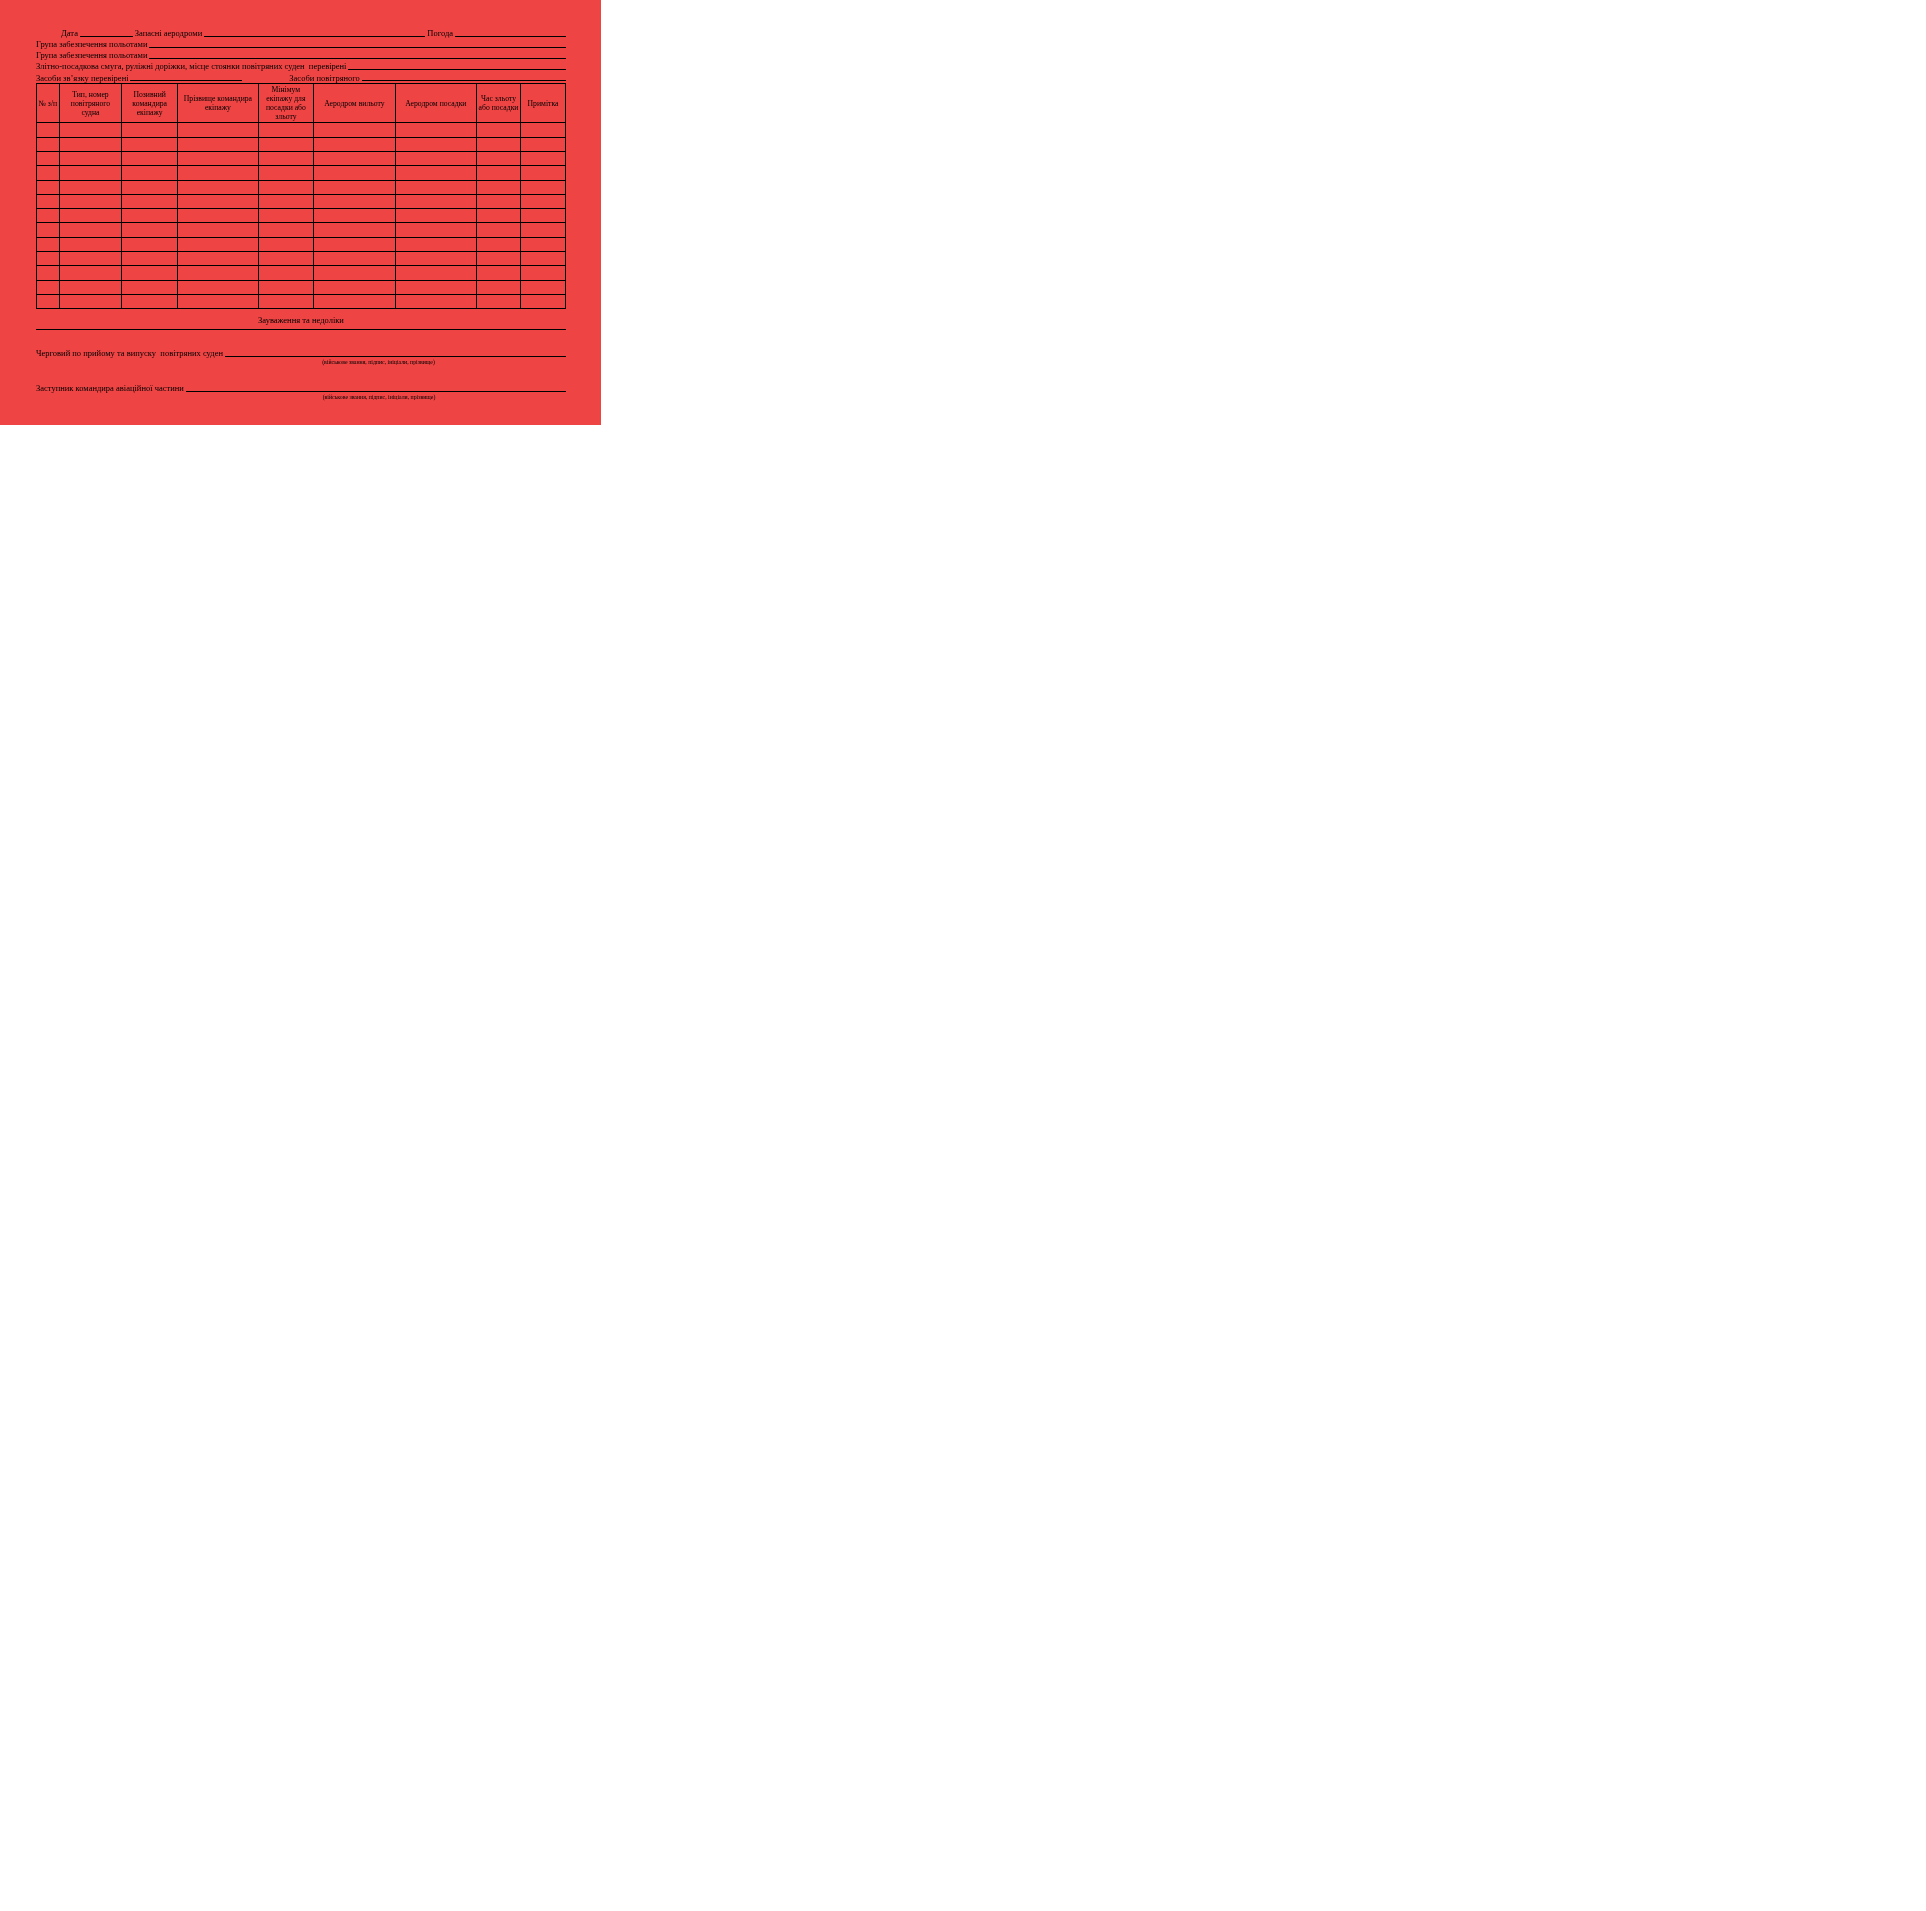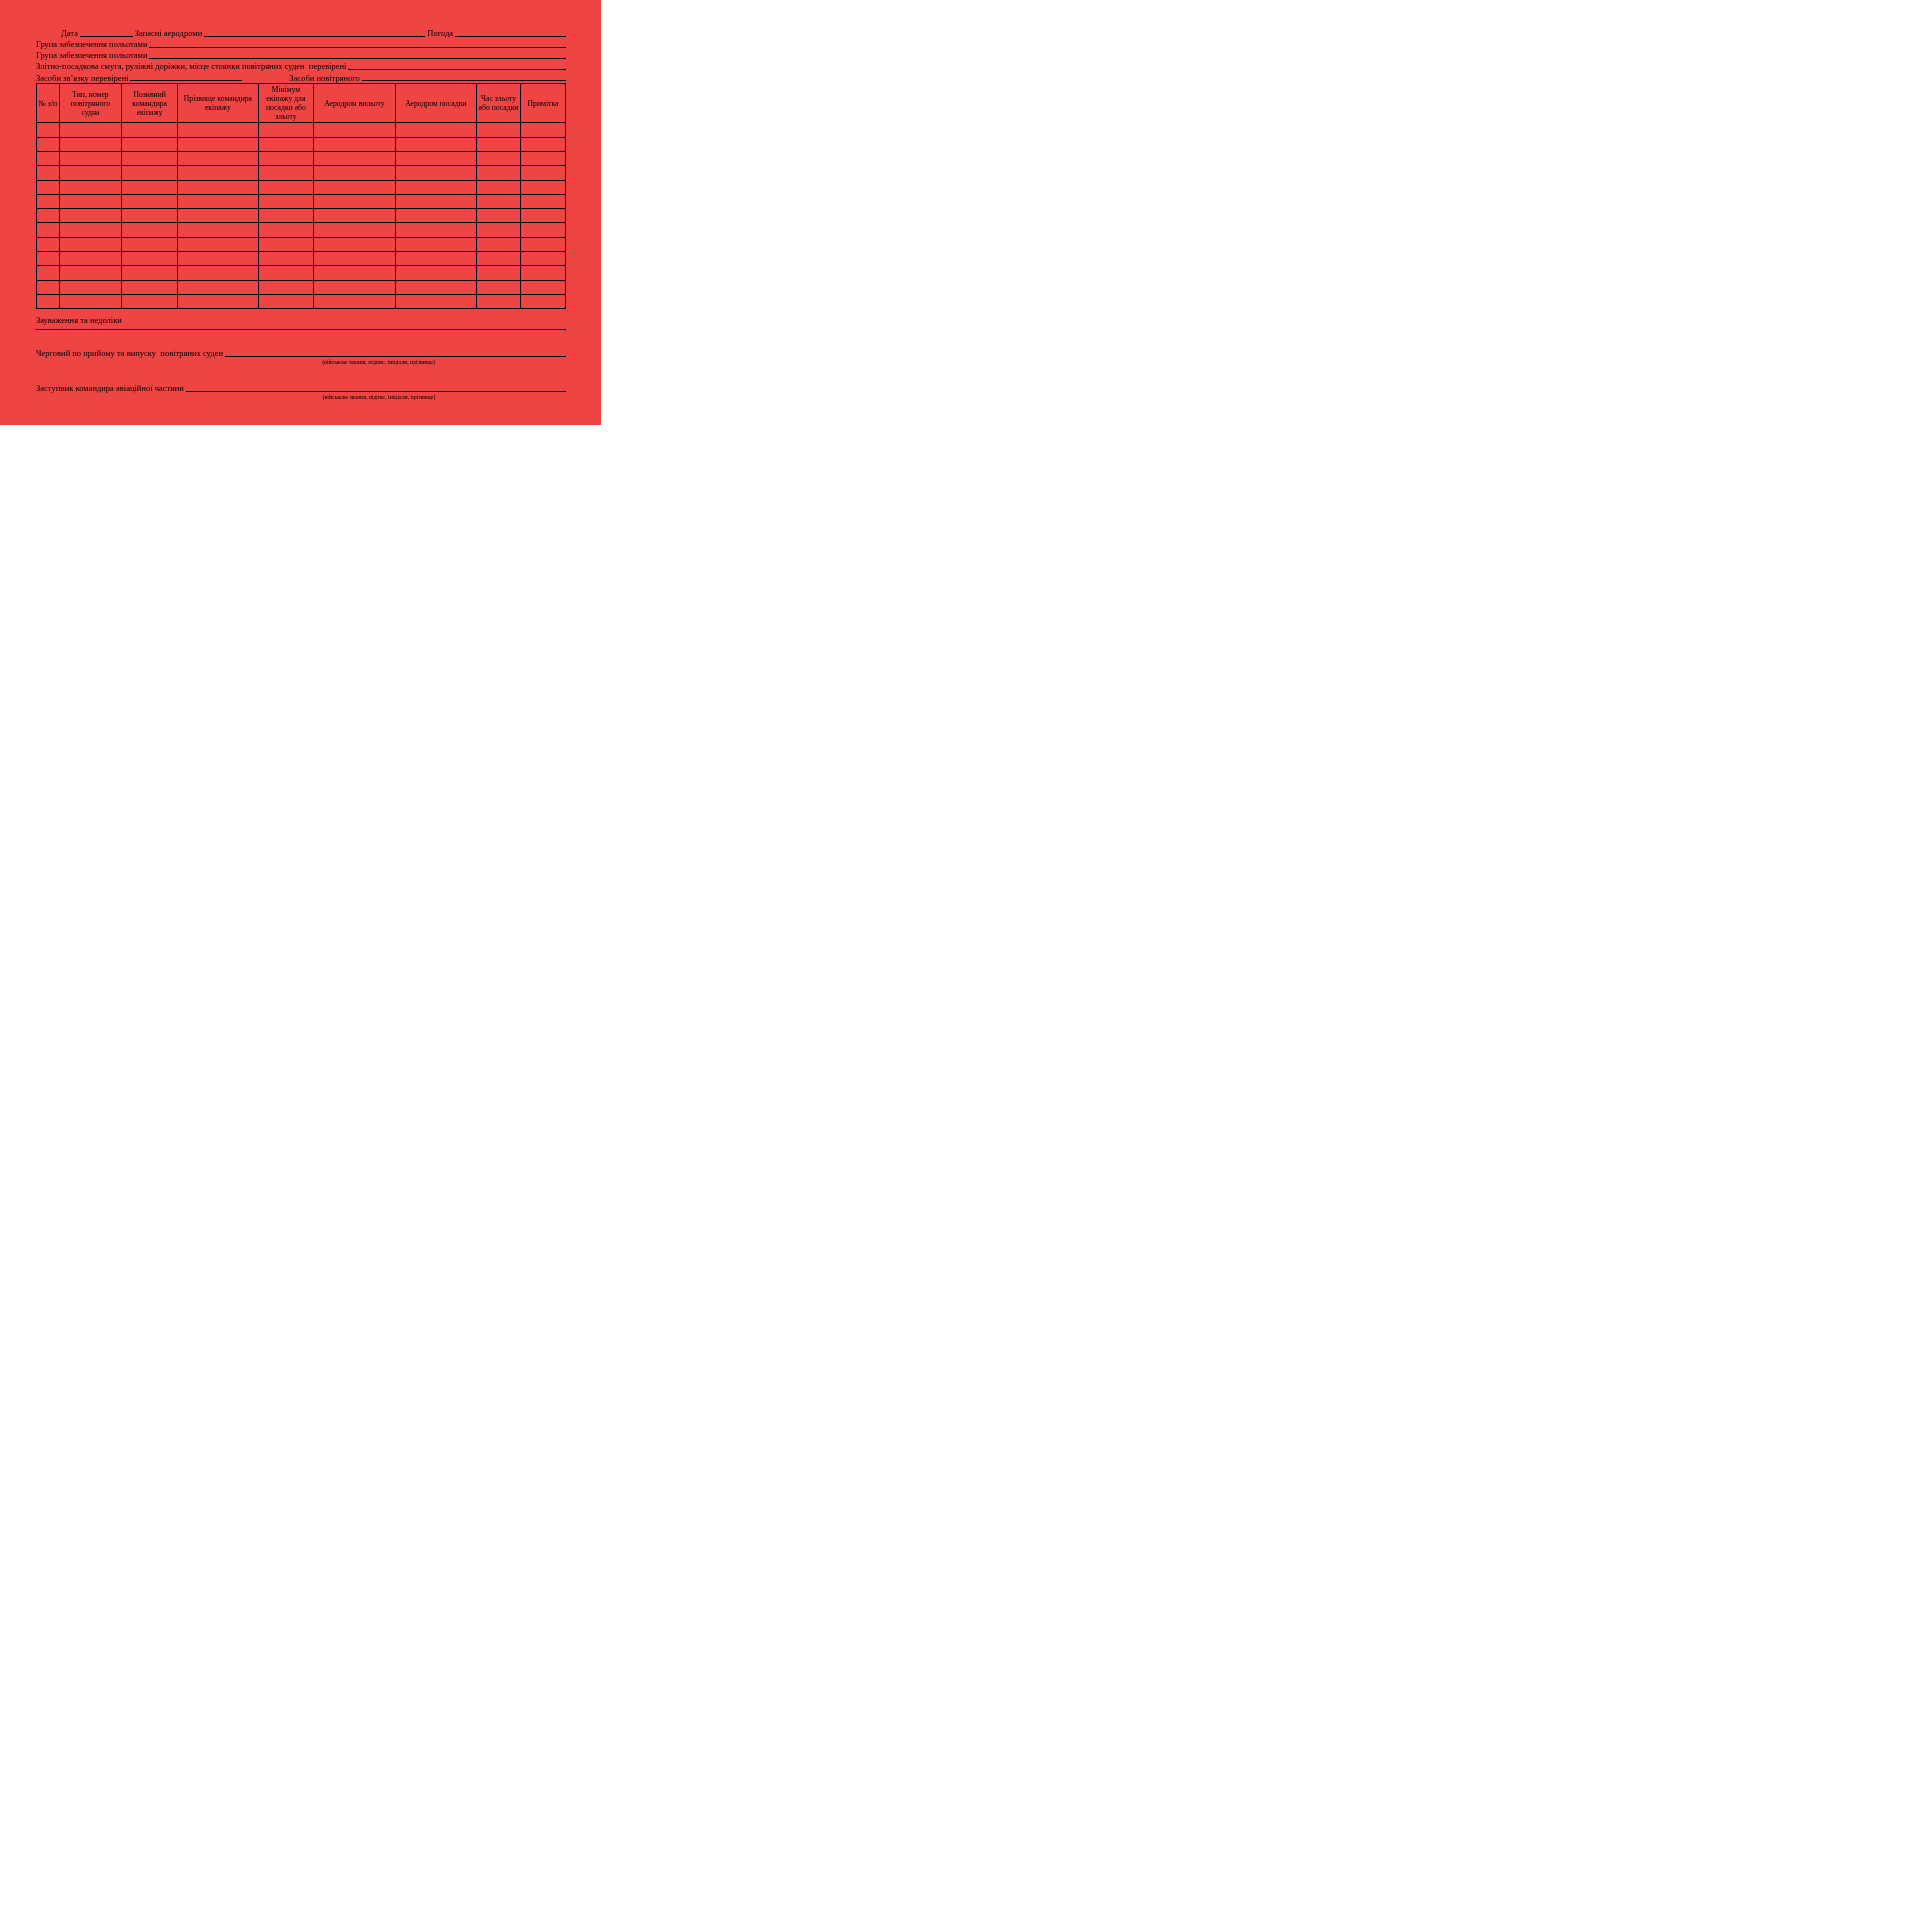--- a/index.html
+++ b/index.html
@@ -56,21 +56,21 @@
     line-height: 1.18;
     text-align: center;
     vertical-align: middle;
   }
   table.flights thead tr { height: 39px; }
   table.flights tbody tr { height: 14.3px; }
 
   
   .remarks-title {
     margin-top: 6.2px;
-    text-align: left;
+    text-align: center;
     font-size: 8.5px;
     line-height: 10.4px;
   }
   .full-line {
     margin-top: 3.1px;
     height: 0;
     border-bottom: 0.8px solid #000;
   }
   .sig-line { margin-top: 17px; }
   .sig-line.second { margin-top: 16px; }

